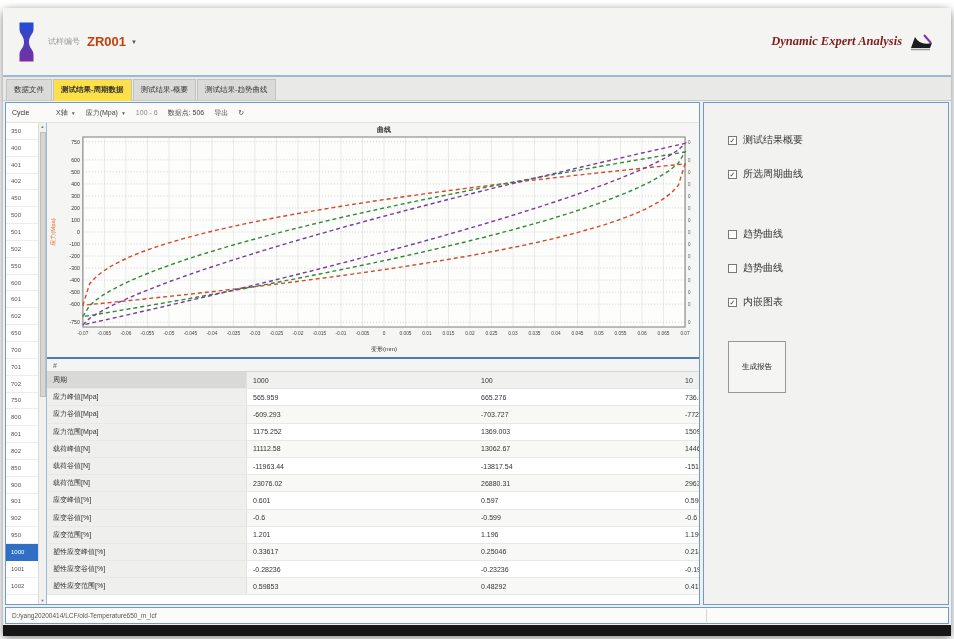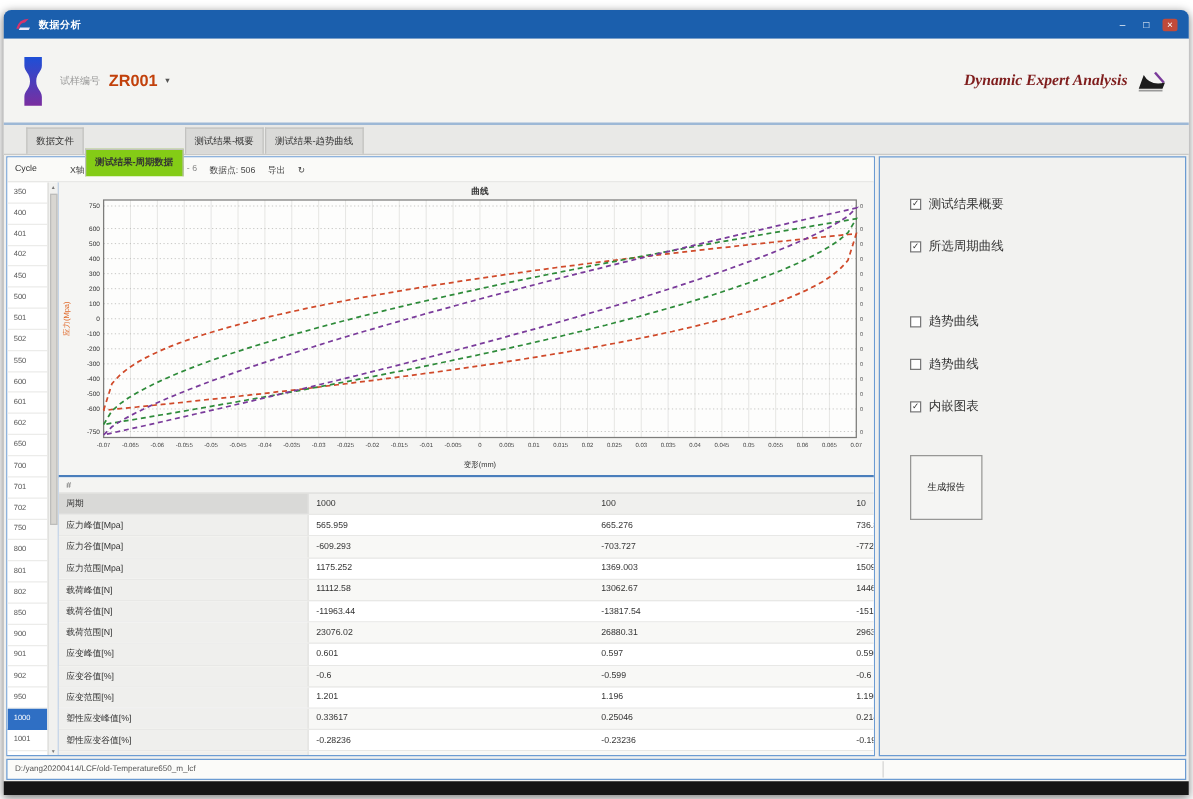--- a/index.html
+++ b/index.html
@@ -24,24 +24,24 @@
   .specimen-icon { width: 15px; height: 40px; margin-right: 14px; }
   .sample-label { color: #9a9a9a; font-size: 8px; margin-right: 7px; }
   .sample-value { color: #c2410c; font-size: 13px; font-weight: bold; }
   .sample-arrow { color: #555; font-size: 6px; margin-left: 5px; }
   .brand { margin-left: auto; display: flex; align-items: center; gap: 7px; }
   .brand-text { font-family: "Liberation Serif", serif; font-style: italic; font-weight: bold;
     font-size: 12.5px; color: #7f1d1d; }
 
   
   .tabbar { height: 24px; background: #e9e9e7; display: flex; align-items: flex-end;
-    padding-left: 18px; gap: 1px; border-bottom: 1px solid #c9c9c7; flex: none; }
+    padding-left: 3px; gap: 1px; border-bottom: 1px solid #c9c9c7; flex: none; }
   .tab { font-size: 7.5px; color: #333; padding: 5px 7px 5px; background: #dadad8;
     border: 1px solid #c2c2c0; border-bottom: none; white-space: nowrap; }
-  .tab.active { background: #84cc16; font-weight: bold; position: relative; top: 18px; padding-bottom: 6px; }
+  .tab.active { background: #fde047; font-weight: bold; position: relative; top: 1px; padding-bottom: 6px; }
 
   
   .content { flex: 1; display: flex; gap: 3px; padding: 1px 2px; min-height: 0; }
   .main-panel { flex: 1; min-width: 0; border: 1px solid #6b9bd2; background: #fff;
     display: flex; flex-direction: column; }
   .toolbar { height: 20px; flex: none; display: flex; align-items: center; gap: 10px;
     padding: 0 6px; font-size: 7px; color: #444; background: #fafaf8; border-bottom: 1px solid #e2e2e0; }
   .toolbar .cycle-label { width: 34px; color: #333; }
   .dropdown { display: flex; align-items: center; gap: 3px; }
   .dd-arrow { font-size: 5px; color: #666; }
@@ -94,32 +94,20 @@
     background: #fbfbf9; display: flex; align-items: center; padding: 0 6px;
     font-size: 6.5px; color: #555; position: relative; }
   .status-sep { position: absolute; left: 700px; top: 1px; bottom: 1px; width: 1px; background: #d5d5d3; }
   .bottom-frame { height: 11px; flex: none; background: #161616; }
 </style>
 </head>
 <body>
 
 <div class="window">
 
-  <div class="titlebar">
-    <svg class="app-logo" viewBox="0 0 13 11">
-      <path d="M1 9 Q3 1 11 1 L8 4 Q4 4 3.2 9 Z" fill="#d6336c"></path>
-      <path d="M3 10 L11 10 L12 8 L4 8 Z" fill="#e8e8f8"></path>
-    </svg>
-    <span class="title-text">数据分析</span>
-    <div class="win-controls">
-      <span class="win-btn">–</span>
-      <span class="win-btn">□</span>
-      <span class="win-btn close">×</span>
-    </div>
-  </div>
 
   <div class="header">
     <svg class="specimen-icon" viewBox="0 0 15 40">
       <defs>
         <linearGradient id="spg" x1="0" y1="0" x2="0" y2="1">
           <stop offset="0" stop-color="#1d4fd7"></stop>
             <stop offset="1" stop-color="#7a2ea0"></stop>
         </linearGradient>
       </defs>
       <path d="M0.5 0.5 h14 v7 c0 4.5 -4.5 6 -4.5 12.5 c0 6.5 4.5 7.5 4.5 12.5 v7 h-14 v-7 c0 -5 4.5 -6 4.5 -12.5 c0 -6.5 -4.5 -8 -4.5 -12.5 Z" fill="url(#spg)"></path>

